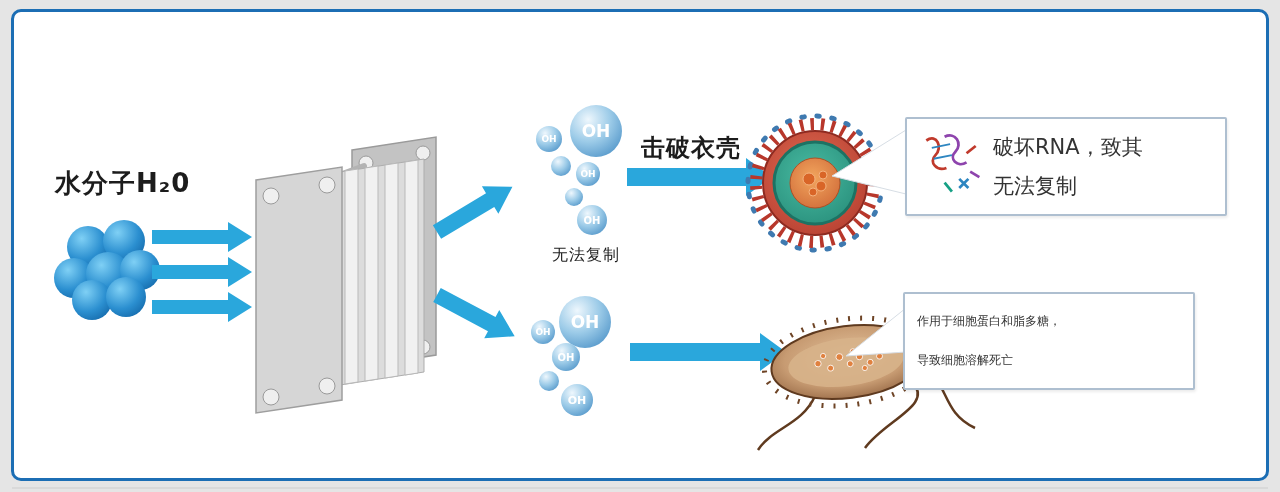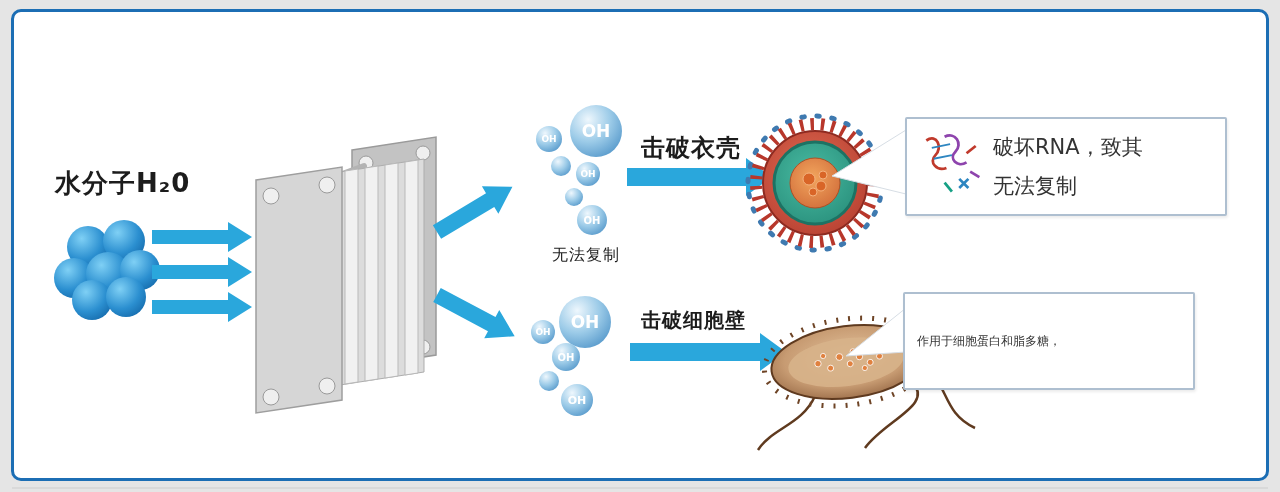--- a/index.html
+++ b/index.html
@@ -162,38 +162,38 @@
         <circle cx="6" cy="-10" r="2.6" fill="#e0813f" stroke="#ffffff" stroke-width="0.8"></circle>
         <circle cx="16" cy="8" r="2.6" fill="#e0813f" stroke="#ffffff" stroke-width="0.8"></circle>
       </g>
       <polygon points="846,356 906,308 906,352" fill="#ffffff" stroke="#d7dee5"></polygon>
     </g>
   </svg>
 
   <div class="lbl lbl-water">水分子H₂0</div>
   <div class="lbl lbl-radical">无法复制</div>
   <div class="lbl lbl-capsid">击破衣壳</div>
-  <div class="lbl lbl-cellwall">击破细胞壁</div>
 
   <div class="callout callout-rna">
     <svg width="64" height="76" viewBox="0 0 70 78">
       <path d="M8,10 C20,2 26,18 18,26 C10,34 20,44 30,40" fill="none" stroke="#c0392b" stroke-width="3"></path>
       <path d="M28,6 C40,0 48,14 40,22 C32,30 42,40 52,34" fill="none" stroke="#8e44ad" stroke-width="3"></path>
       <path d="M14,18 L34,14 M16,30 L36,26" stroke="#2e86c1" stroke-width="2"></path>
       <path d="M52,24 L62,16" stroke="#c0392b" stroke-width="3"></path>
       <path d="M44,52 L54,62 M54,52 L44,62" stroke="#2e86c1" stroke-width="3"></path>
       <path d="M28,56 L36,66" stroke="#16a085" stroke-width="3"></path>
       <path d="M56,44 L66,50" stroke="#8e44ad" stroke-width="3"></path>
     </svg>
     <div class="callout-text">
       <div>破坏RNA，致其</div>
       <div>无法复制</div>
     </div>
   </div>
 
   <div class="callout callout-cell">
     <div class="callout-text">
       <div>作用于细胞蛋白和脂多糖，</div>
+      <div>导致细胞溶解死亡</div>
     </div>
   </div>
 
   <div class="bottom-divider"></div>
 </div>
 
 </body></html>

